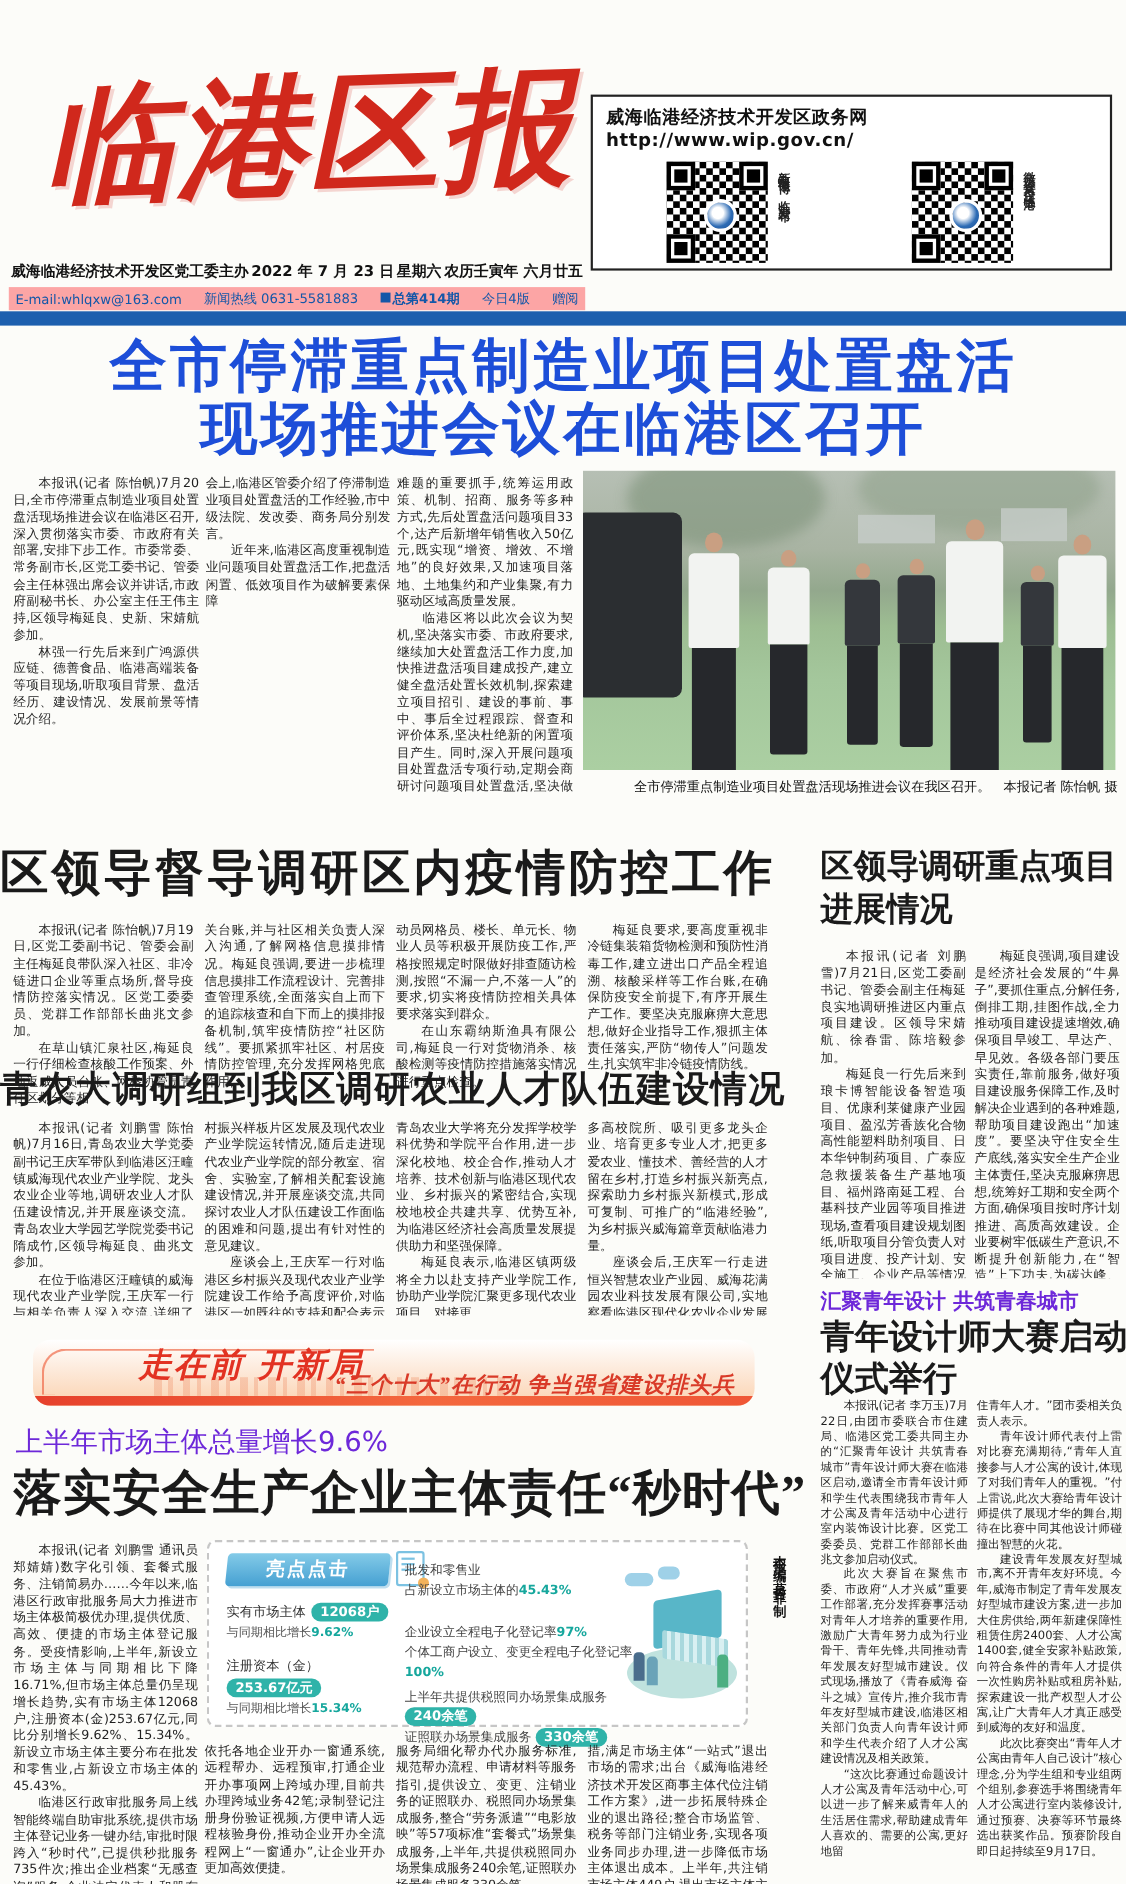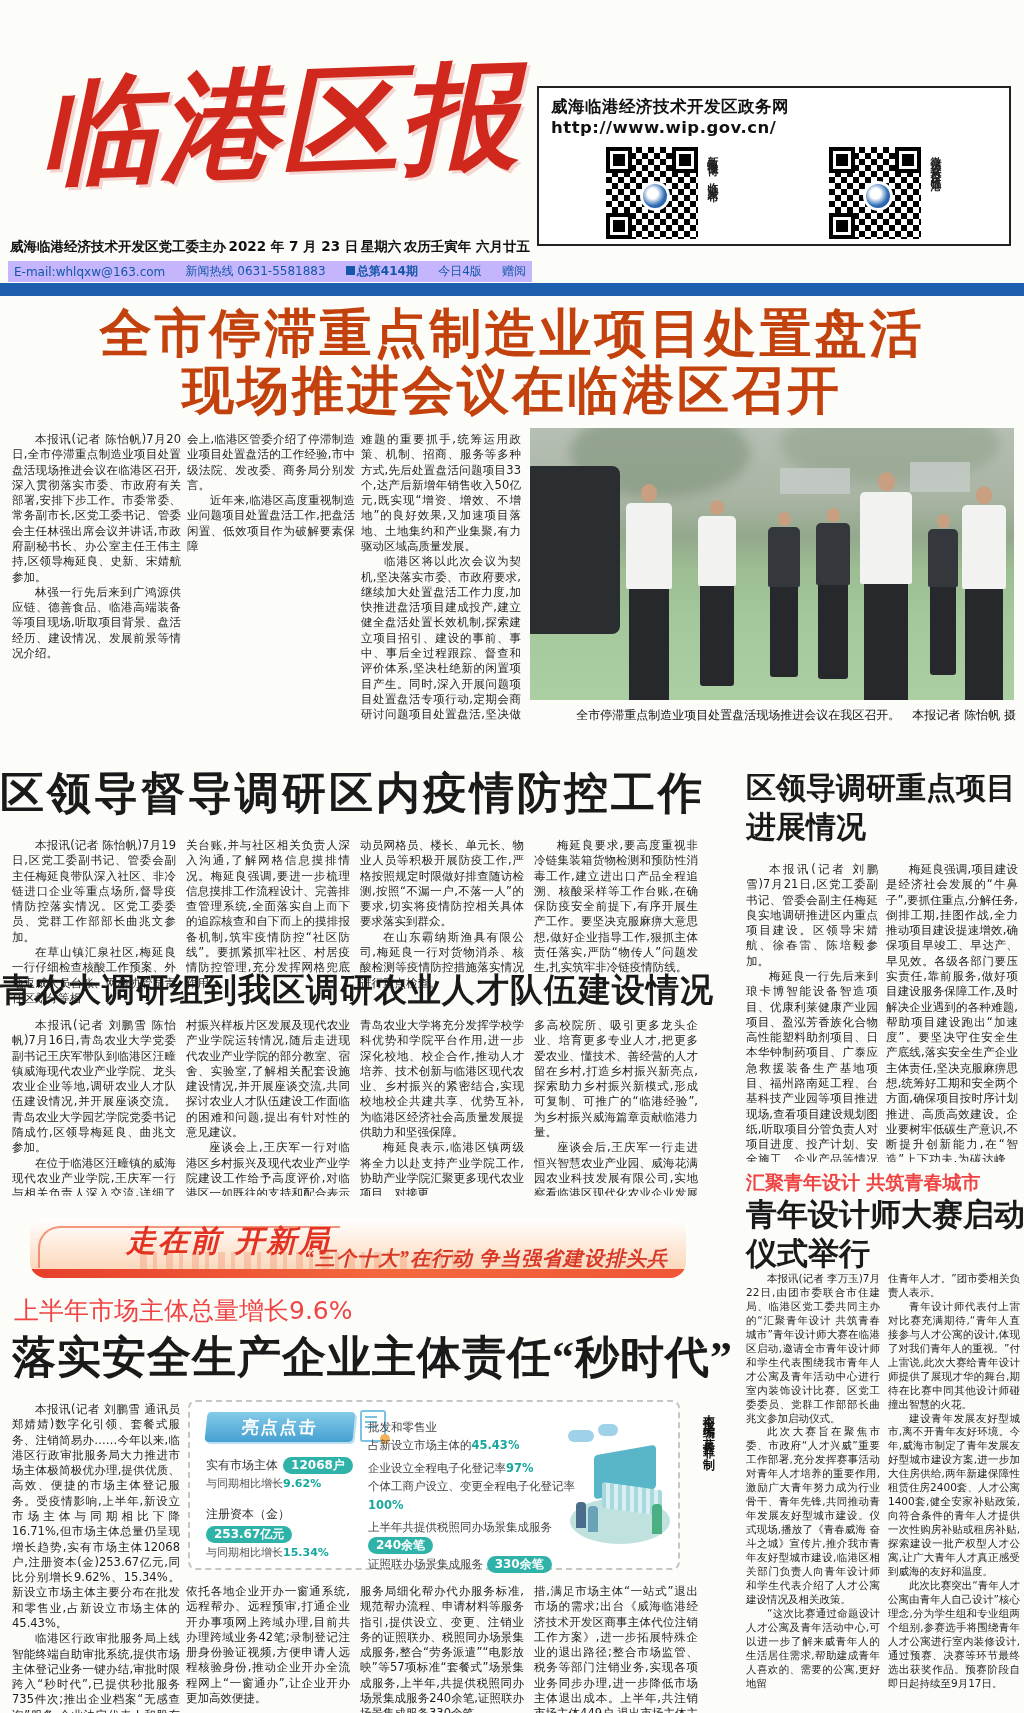--- a/index.html
+++ b/index.html
@@ -17,25 +17,25 @@
   .qr{position:relative;width:92px;height:92px;
       background:conic-gradient(#000 25%,transparent 0 50%,#000 0 75%,transparent 0) 0 0/12px 12px;}
   .qr i{position:absolute;width:18px;height:18px;background:#fff;border:4px solid #000;}
   .qr i::before{content:'';position:absolute;inset:3px;background:#000;}
   .qr .tl{left:0;top:0}.qr .tr{right:0;top:0}.qr .bl{left:0;bottom:0}
   .qr-logo{position:absolute;left:50%;top:50%;width:24px;height:24px;margin:-12px 0 0 -12px;border-radius:50%;
       background:radial-gradient(circle at 40% 40%,#fff 25%,#2e6cb5 60%,#1b4f92);border:3px solid #fff;}
   .qr-label{writing-mode:vertical-rl;font-size:11px;font-weight:bold;color:#222;letter-spacing:3px;height:92px;}
   .info1{position:absolute;left:10px;top:238px;width:520px;display:flex;justify-content:space-between;
         font-size:13.5px;font-weight:bold;color:#111;}
-  .info2{position:absolute;left:8px;top:261px;width:524px;height:21px;background:#c4b5fd;color:#1457a8;
+  .info2{position:absolute;left:8px;top:261px;width:524px;height:21px;background:#fca5a5;color:#1457a8;
         display:flex;align-items:center;justify-content:space-between;font-size:12px;padding:0 6px;box-sizing:border-box;}
   .sq{display:inline-block;width:9px;height:9px;background:#1457a8;margin-right:2px;}
   .bluebar{position:absolute;left:0;top:283px;width:1024px;height:13px;background:#1d5fae;}
-  .lead-hl{position:absolute;left:0;top:306px;width:1024px;text-align:center;font-weight:900;color:#c2410c;
+  .lead-hl{position:absolute;left:0;top:306px;width:1024px;text-align:center;font-weight:900;color:#1d4ed8;
         font-family:"Liberation Serif","DejaVu Serif",serif;line-height:1.09;font-size:52px;letter-spacing:3px;}
   .sec-hl{position:absolute;font-family:"Liberation Serif","DejaVu Serif",serif;font-weight:900;color:#1a1a1a;white-space:nowrap;}
   
   .col{position:absolute;font-size:11.5px;line-height:1.33;text-align:justify;color:#1f1f1f;overflow:hidden;}
   .col .para{margin:0;text-indent:2em;}
   .col.cont .para:first-child{text-indent:0;}
   .small{font-size:10.5px;}
   
   .photo{position:absolute;left:530px;top:428px;width:484px;height:272px;overflow:hidden;
      background:linear-gradient(180deg,#b6bfb4 0%,#a9b4a3 26%,#93a88d 40%,#9dbd92 52%,#a4c79c 70%,#abcfa2 100%);}
@@ -54,21 +54,21 @@
   .banner::after{content:'';position:absolute;left:0;right:0;bottom:0;height:9px;border-radius:0 0 16px 16px;
      background:linear-gradient(90deg,#e6402c,#f4683e 55%,#ef5636);}
   .banner::before{content:'';position:absolute;left:8px;top:8px;width:300px;height:40px;
      border-top:2px solid #ef6b4a;border-left:2px solid #ef6b4a;border-radius:22px 0 0 0;opacity:.7;}
   .banner .slogan{position:absolute;left:96px;top:3px;font-size:30px;font-weight:900;font-style:italic;
      color:#e23222;letter-spacing:2px;}
   .banner .slogan-sub{position:absolute;right:18px;top:27px;font-size:20px;font-weight:bold;font-style:italic;
      color:#d93a28;font-family:"Liberation Serif","DejaVu Serif",serif;letter-spacing:1px;}
   .skyline{position:absolute;left:110px;bottom:9px;width:330px;height:17px;opacity:.45;
      background:repeating-linear-gradient(90deg,#f2a27e 0 7px,transparent 7px 13px,#f2a27e 13px 17px,transparent 17px 26px);}
-  .kicker{position:absolute;font-weight:500;color:#ef4444;}
+  .kicker{position:absolute;font-weight:500;color:#6d28d9;}
   
   .infobox{position:absolute;left:188px;top:1400px;width:492px;height:170px;box-sizing:border-box;
      border:2px dashed #c6c6c6;border-radius:8px;background:#fff;}
   .ribbon{position:absolute;left:16px;top:10px;width:148px;height:30px;line-height:30px;text-align:center;
      color:#fff;font-size:17px;font-weight:bold;letter-spacing:2px;border-radius:4px;transform:skewX(-6deg);
      background:linear-gradient(180deg,#84cbe8,#45a0d2);box-shadow:2px 2px 0 rgba(70,160,210,.35);}
   .doc-icon{position:absolute;left:170px;top:8px;width:22px;height:28px;background:#fff;border:2px solid #7cc2e2;border-radius:3px;}
   .doc-icon::before{content:'';position:absolute;left:3px;top:4px;width:12px;height:2px;background:#7cc2e2;
      box-shadow:0 5px 0 #7cc2e2,0 10px 0 #7cc2e2;}
   .doc-icon::after{content:'';position:absolute;right:-6px;bottom:-4px;width:10px;height:10px;border-radius:50%;background:#f3b25a;}
@@ -267,21 +267,21 @@
       <div><span class="stat-label">实有市场主体</span>
            <span class="pill">12068户</span></div>
       <div class="stat-sub"><span>与同期相比增长</span><span class="teal">9.62%</span></div>
       <div style="margin-top:12px;"><span class="stat-label">注册资本（金）</span>
            <span class="pill">253.67亿元</span></div>
       <div class="stat-sub"><span>与同期相比增长</span><span class="teal">15.34%</span></div>
     </div>
     <div class="istat-right">
       <div><span>批发和零售业</span></div>
       <div><span>占新设立市场主体的</span><span class="teal">45.43%</span></div>
-      <div style="margin-top:4px;"><span>企业设立全程电子化登记率</span><span class="teal">97%</span></div>
+      <div style="margin-top:19px;"><span>企业设立全程电子化登记率</span><span class="teal">97%</span></div>
       <div><span>个体工商户设立、变更全程电子化登记率</span><span class="teal">100%</span></div>
       <div style="margin-top:4px;"><span>上半年共提供税照同办场景集成服务</span> <span class="pill">240余笔</span></div>
       <div><span>证照联办场景集成服务</span> <span class="pill">330余笔</span></div>
     </div>
     <div class="illo">
       <div class="base"></div>
       <div class="cloud" style="left:0;top:6px;"></div>
       <div class="cloud" style="left:30px;top:0;width:20px;"></div>
       <div class="lap1"></div>
         <div class="lap2"></div>

